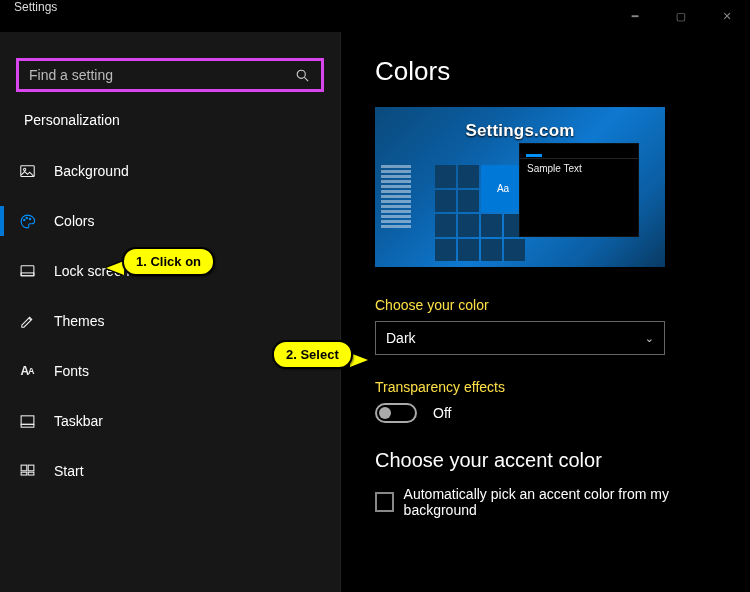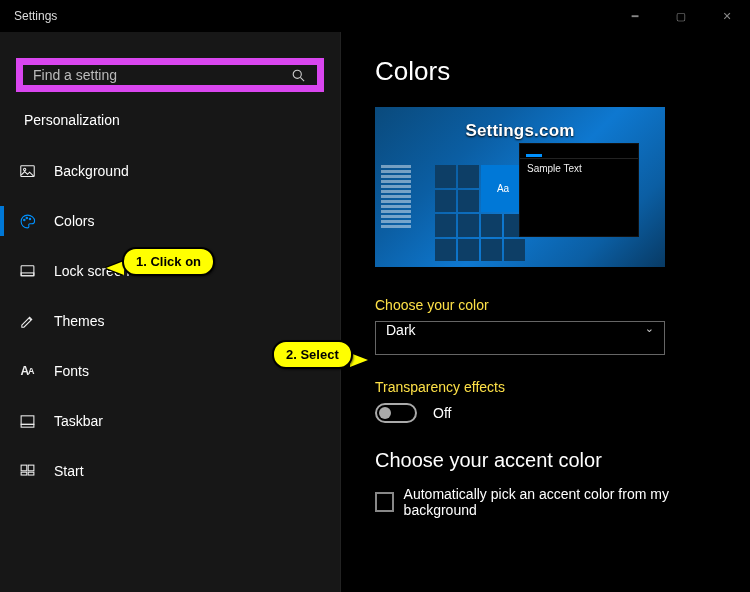--- a/index.html
+++ b/index.html
@@ -1,26 +1,26 @@
 <!DOCTYPE html>
 <html><head>
 <meta charset="utf-8">
 <style>
   * { box-sizing: border-box; margin: 0; padding: 0; font-family: "Segoe UI", Arial, sans-serif; }
   body { width: 750px; height: 592px; background: #000; color: #fff; overflow: hidden; position: relative; }
   .window { width: 750px; height: 592px; display: flex; flex-direction: column; }
-  .titlebar { height: 32px; display: flex; align-items: center; padding-left: 14px; }
+  .titlebar { height: 32px; display: flex; padding-left: 14px; }
   .titlebar .title { font-size: 12px; color: #ddd; }
   .titlebar .winbtns { margin-left: auto; display: flex; }
   .titlebar .winbtns div { width: 46px; height: 32px; display: flex; align-items: center; justify-content: center; color: #888; font-size: 11px; }
   .body { flex: 1; display: flex; overflow: hidden; }
 
   .sidebar { width: 340px; background: #171717; display: flex; flex-direction: column; padding-top: 20px; position: relative; }
   .home { display: flex; align-items: center; gap: 16px; padding: 8px 18px 18px 18px; font-size: 14px; }
-  .search { margin: 6px 16px 14px 16px; border: 7px solid #d946ef; height: 34px; display: flex; align-items: center; padding: 0 10px; font-size: 14px; color: #bbb; justify-content: space-between; }
+  .search { margin: 6px 16px 14px 16px; border: 3px solid #d946ef; height: 34px; display: flex; align-items: center; padding: 0 10px; font-size: 14px; color: #bbb; justify-content: space-between; }
   .section-title { font-size: 14px; font-weight: 400; padding: 6px 18px 18px 24px; }
   .navlist { display: flex; flex-direction: column; }
   .navitem { display: flex; align-items: center; gap: 18px; padding: 0 18px; height: 50px; font-size: 14px; position: relative; }
   .navitem.selected::before { content: ""; position: absolute; left: 0; top: 10px; bottom: 10px; width: 4px; background: #0078d7; }
   .icon { width: 18px; height: 18px; display: inline-flex; align-items: center; justify-content: center; color: #eee; }
 
   .main { flex: 1; background: #000; padding: 24px 34px 10px 34px; overflow: hidden; position: relative; border-left: 1px solid #222; }
   .page-title { font-size: 26px; font-weight: 400; margin-bottom: 20px; }
   .preview { width: 290px; height: 160px; background: linear-gradient(135deg,#0a4a7c 0%, #0b5ea3 30%, #0e78d0 55%, #0b5ea3 80%, #083a64 100%); position: relative; margin-bottom: 30px; overflow: hidden; }
   .preview .watermark { position: absolute; top: 14px; left: 0; right: 0; text-align: center; font-weight: 700; font-size: 17px; color: #fff; text-shadow: 0 1px 2px #000; letter-spacing: .2px; }
@@ -28,21 +28,21 @@
   .preview .taskbar span { height: 3px; background: #ffffff70; width: 60%; }
   .preview .tiles { position: absolute; left: 60px; bottom: 6px; width: 90px; height: 96px; display: grid; grid-template-columns: repeat(4,1fr); grid-template-rows: repeat(4,1fr); gap: 2px; }
   .preview .tiles div { background: #0d3e66; }
   .preview .tiles .big { grid-column: span 2; grid-row: span 2; background:#0078d7; display:flex; align-items:center; justify-content:center; font-size:10px; }
   .preview .samplewin { position: absolute; right: 26px; top: 36px; width: 120px; height: 94px; background: #000; border: 1px solid #111; }
   .preview .samplewin .topbar { height: 15px; border-bottom: 1px solid #222; position: relative; }
   .preview .samplewin .topbar::before { content:""; position:absolute; left:6px; top:10px; width:16px; height:2.5px; background:#0091ff; }
   .preview .samplewin .txt { font-size: 10px; padding: 4px 7px; color:#eee; }
 
   .field-label { font-size: 14px; margin-bottom: 8px; color: #fde047; }
-  .select { width: 290px; height: 34px; border: 1px solid #666; display: flex; padding: 0 10px; font-size: 14px; justify-content: space-between; margin-bottom: 24px; }
+  .select { width: 290px; height: 34px; border: 1px solid #666; display: flex; align-items: center; padding: 0 10px; font-size: 14px; justify-content: space-between; margin-bottom: 24px; }
   .chev { font-size: 11px; color: #ccc; }
 
   .toggle-row { display: flex; align-items: center; gap: 16px; margin-bottom: 26px; margin-top: 8px; }
   .toggle { width: 42px; height: 20px; border: 2px solid #aaa; border-radius: 11px; position: relative; }
   .toggle::after { content:""; position:absolute; left:2px; top:2px; width:12px; height:12px; border-radius:50%; background:#aaa; }
   .toggle-row .state { font-size: 14px; }
 
   .subheading { font-size: 20px; margin-bottom: 14px; }
   .check-row { display: flex; align-items: center; gap: 10px; font-size: 14px; }
   .check { width: 20px; height: 20px; border: 2px solid #888; }

